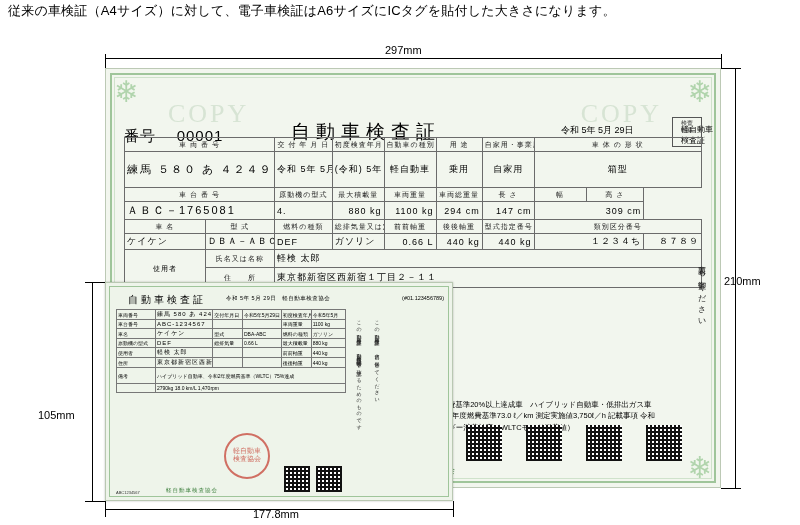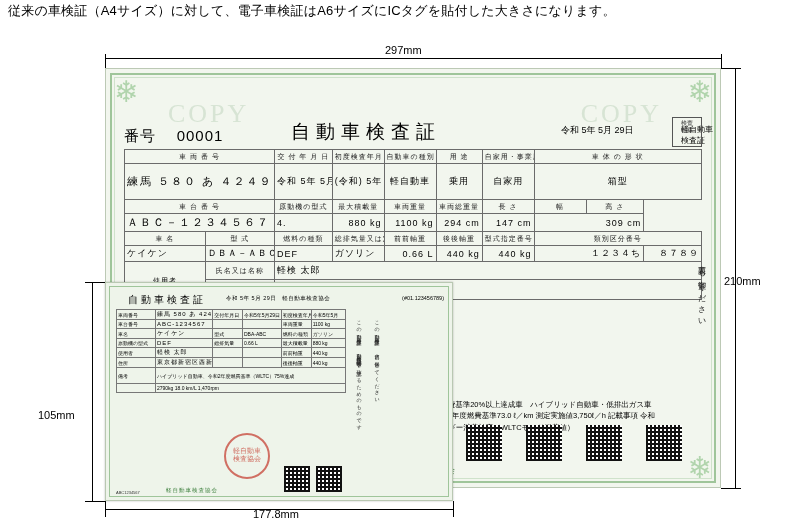--- a/index.html
+++ b/index.html
@@ -67,21 +67,21 @@
   .a4date{position:absolute;left:455px;top:55px;font-size:9px;}
   .a4right{position:absolute;left:575px;top:55px;font-size:8px;}
   .stampbox{
     position:absolute;right:18px;top:48px;width:30px;height:30px;
     border:1px solid #555;font-size:6px;text-align:center;line-height:1.15;
     color:#333;padding-top:2px;box-sizing:border-box;
   }
 
   
   table.cert{
-    position:absolute;left:18px;top:80px;width:578px;
+    position:absolute;left:18px;top:68px;width:578px;
     border-collapse:collapse;font-size:8px;table-layout:fixed;
   }
   table.cert td{
     border:1px solid #6b6b6b;padding:1px 2px;height:11px;vertical-align:middle;
     overflow:hidden;white-space:nowrap;
   }
   .hdr{font-size:7px;text-align:center;color:#222;letter-spacing:1px;}
   .val{font-size:11px;letter-spacing:2px;}
   .valsm{font-size:9px;letter-spacing:1px;}
   .ctr{text-align:center;}
@@ -231,21 +231,21 @@
       <td class="hdr" colspan="2">車 台 番 号</td>
       <td class="hdr">原動機の型式</td>
       <td class="hdr">最大積載量</td>
       <td class="hdr">車両重量</td>
       <td class="hdr">車両総重量</td>
       <td class="hdr">長 さ</td>
       <td class="hdr">幅</td>
       <td class="hdr">高 さ</td>
     </tr>
     <tr style="height:16px">
-      <td class="val" colspan="2">ＡＢＣ－１２３４５６７</td>
+      <td class="val" colspan="2">ＡＢＣ－1765081</td>
       <td class="valsm">4.</td>
       <td class="valsm rgt">880 kg</td>
       <td class="valsm rgt">1100 kg</td>
       <td class="valsm rgt">294 cm</td>
       <td class="valsm rgt">147 cm</td>
       <td class="valsm rgt" colspan="2">309 cm</td>
     </tr>
     <tr>
       <td class="hdr">車 名</td>
       <td class="hdr">型 式</td>

